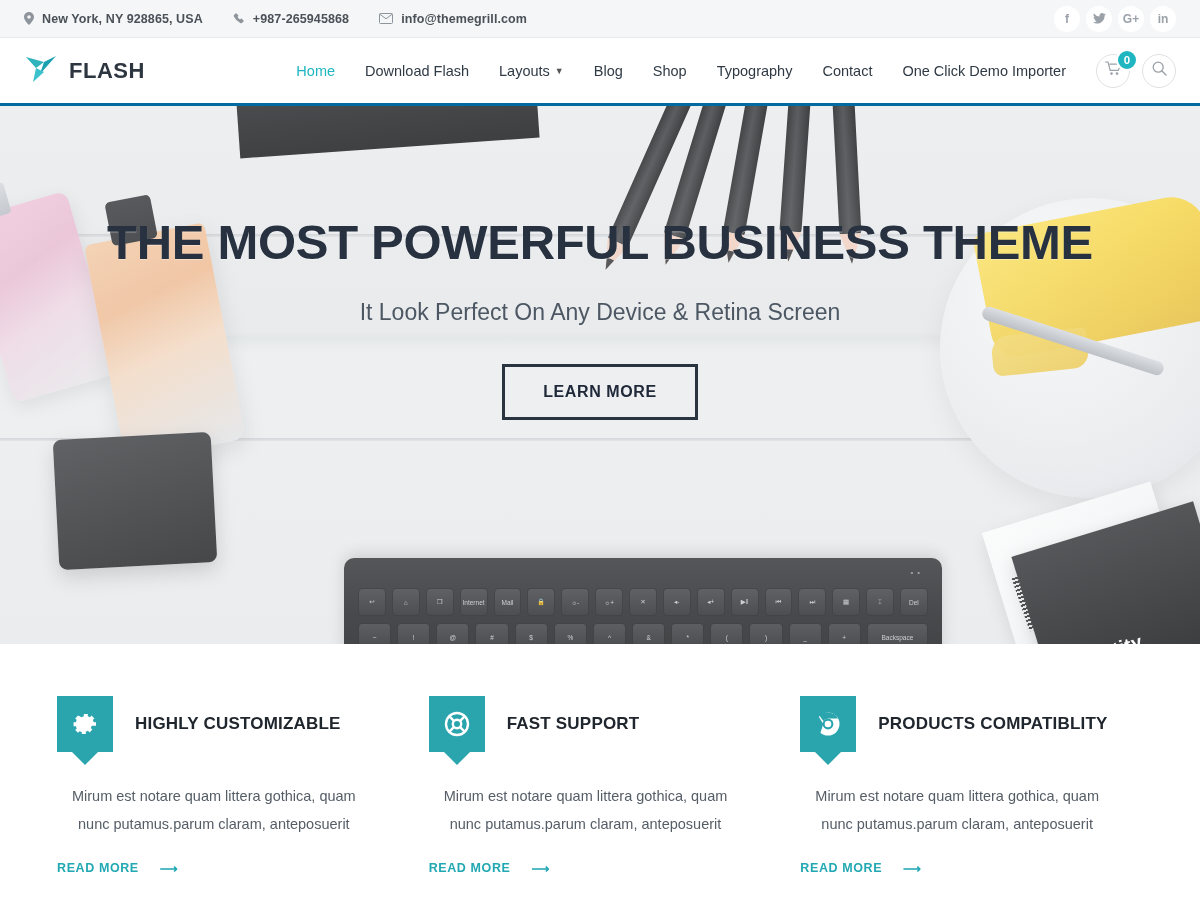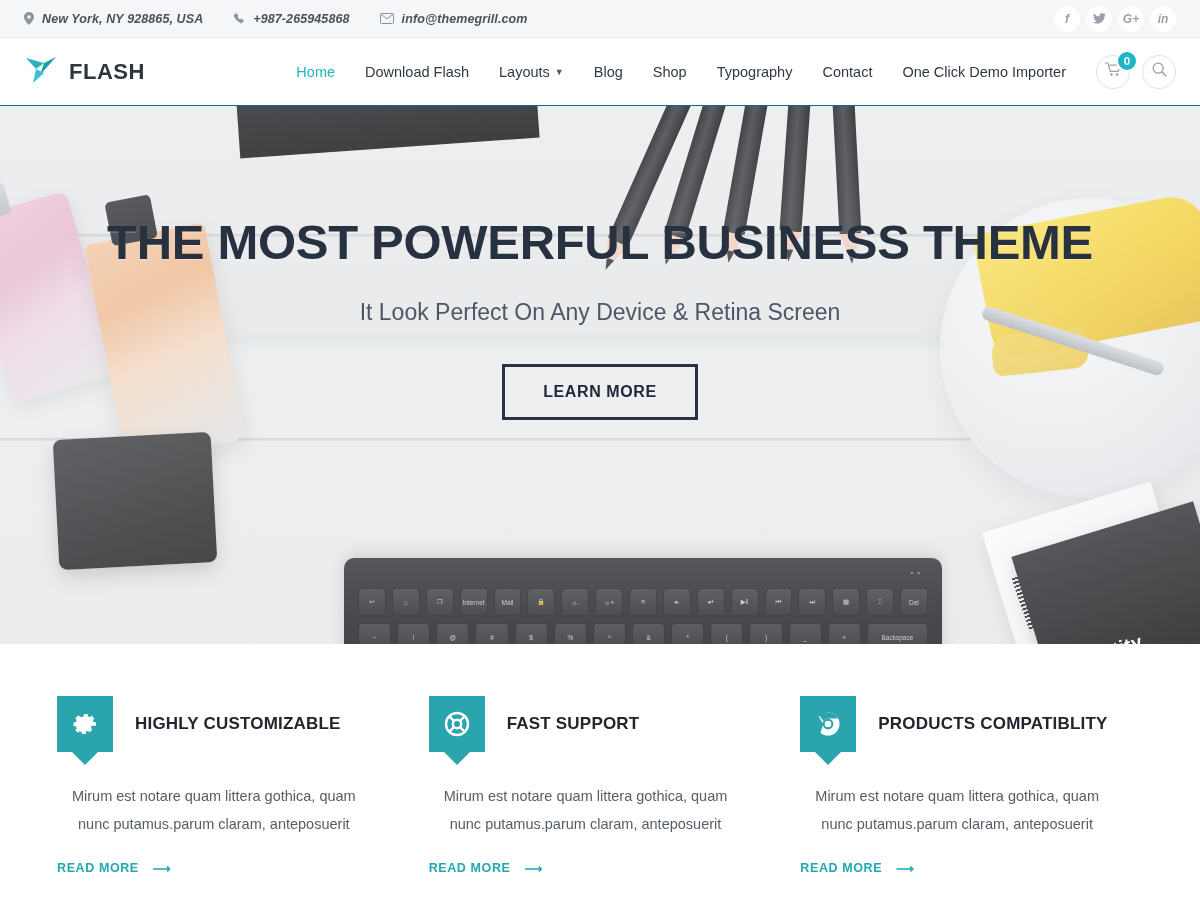--- a/index.html
+++ b/index.html
@@ -15,21 +15,20 @@
   
   .topbar {
     height: 38px;
     background: #f5f6f7;
     border-bottom: 1px solid #e9eaec;
     display: flex;
     align-items: center;
     padding: 0 24px;
     font-size: 12.5px;
     color: #4a5158;
-    font-style: italic;
   }
   .topbar-left { display: flex; align-items: center; gap: 30px; }
   .tb-item { display: flex; align-items: center; gap: 8px; font-weight: 600; letter-spacing: .1px; }
   .tb-item svg { display: block; }
   .topbar-right { margin-left: auto; display: flex; align-items: center; gap: 6px; }
   .soc {
     width: 26px; height: 26px; border-radius: 50%;
     background: #ffffff;
     display: flex; align-items: center; justify-content: center;
     color: #9aa1a8; font-size: 12px; font-weight: bold;
@@ -37,21 +36,21 @@
   }
   .soc svg { display:block; }
 
   
   .header {
     height: 68px;
     background: #fff;
     display: flex;
     align-items: center;
     padding: 0 24px;
-    border-bottom: 1px solid #0369a1;
+    border-bottom: 3px solid #0369a1;
   }
   .brand { display: flex; align-items: center; gap: 11px; cursor: pointer; }
   .brand-name {
     font-size: 22px; font-weight: bold; letter-spacing: .5px;
     color: #2d3640;
   }
   .nav {
     margin-left: auto;
     display: flex; align-items: flex-end; gap: 30px;
     font-size: 14.5px;
@@ -271,21 +270,21 @@
     border-left: 13px solid transparent; border-right: 13px solid transparent;
     border-top: 13px solid #2aa5ae;
   }
   .f-title {
     font-size: 17px; font-weight: bold; letter-spacing: .2px; color: #20262d;
   }
   .f-text {
     margin-top: 30px; font-size: 14.5px; line-height: 1.95; color: #555d66; text-align: center;
   }
   .f-more {
-    margin-top: 22px; display: inline-flex; align-items: center; gap: 14px;
+    margin-top: 22px; display: inline-flex; align-items: center; gap: 21px;
     color: #21a8b2; font-size: 12.5px; font-weight: bold; letter-spacing: .6px;
     cursor: pointer;
   }
 
   
   .products {
     background: #f7f8f9;
     padding-top: 60px;
     height: 100%;
   }

